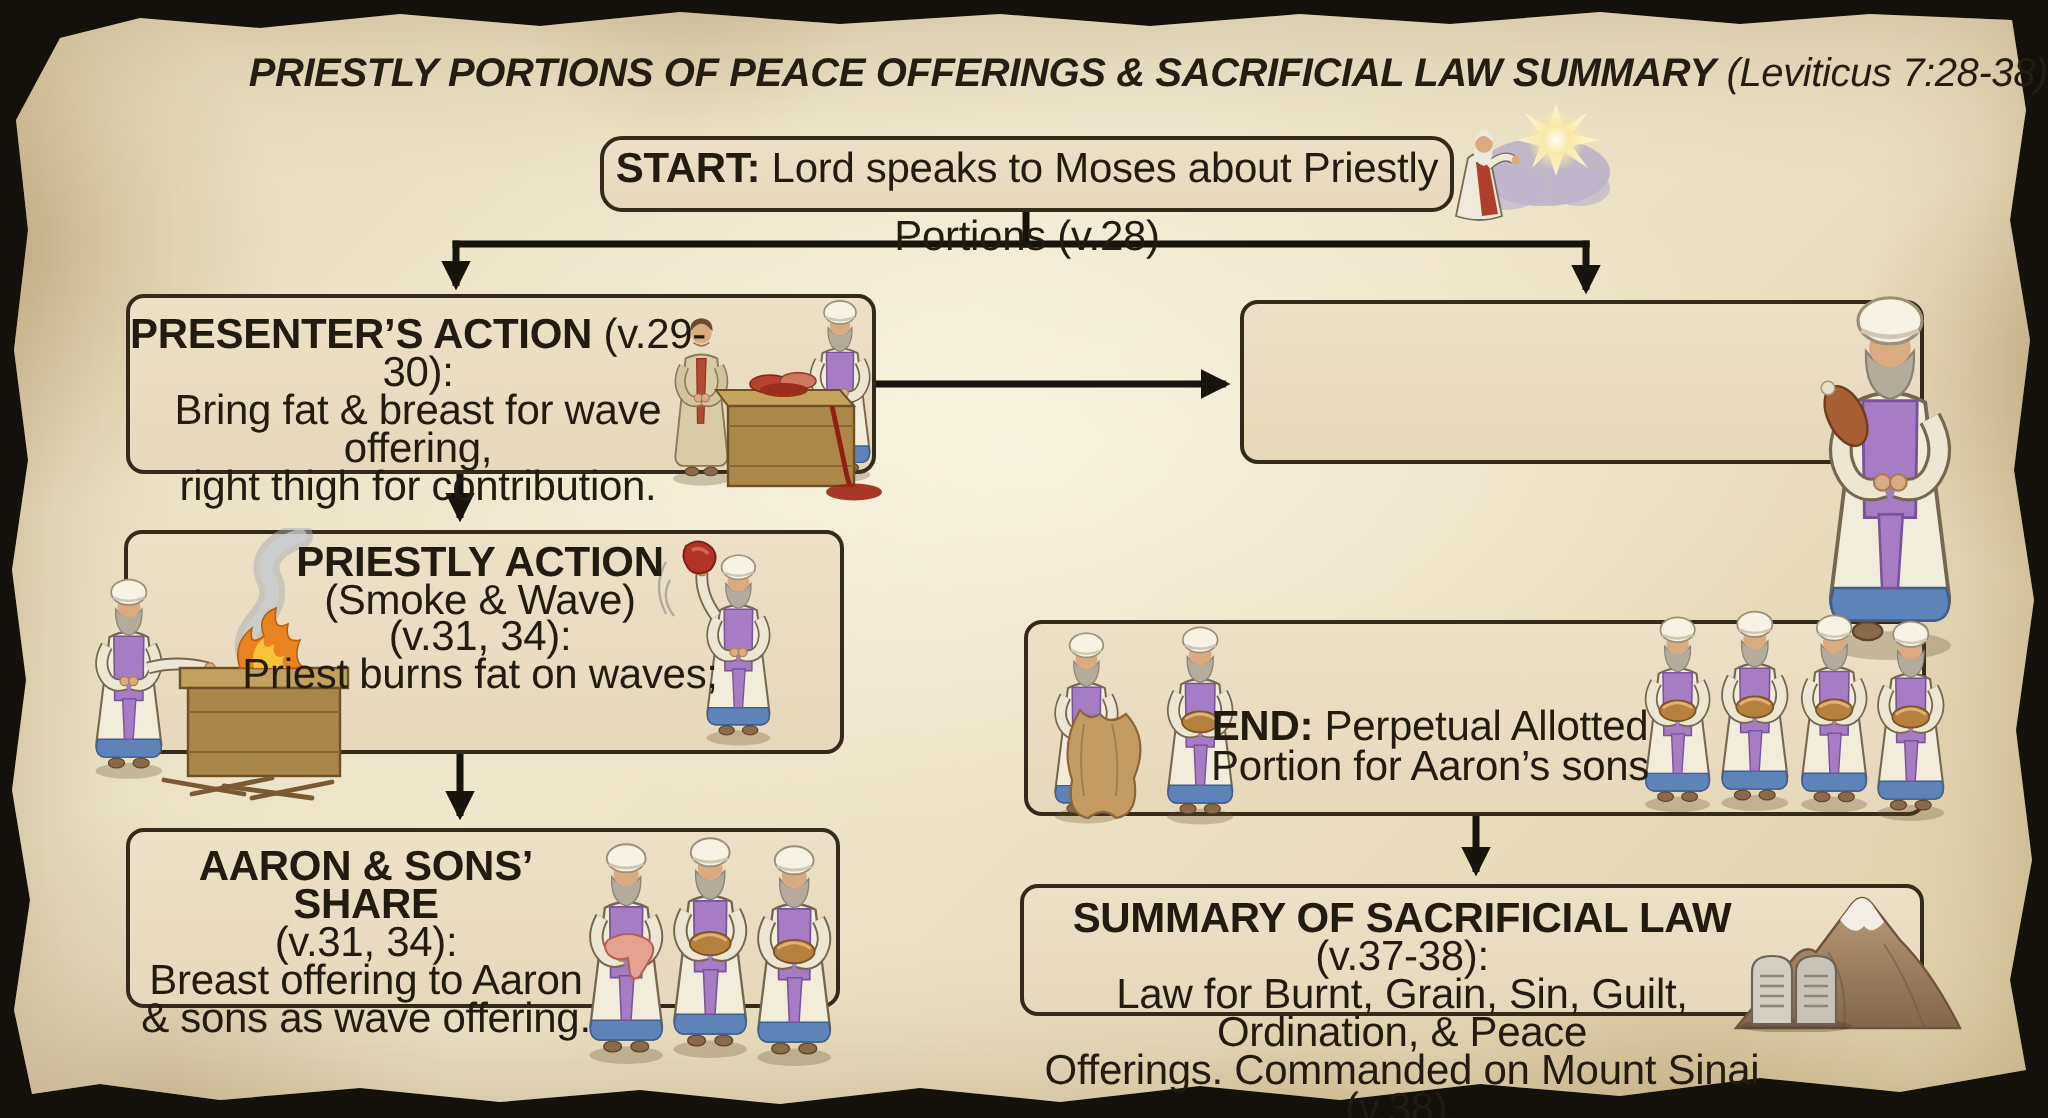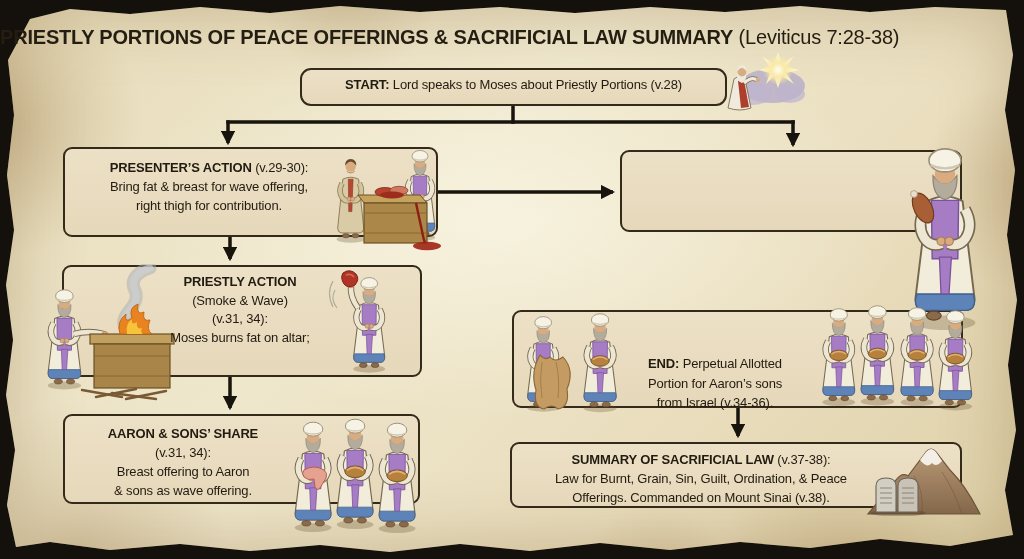--- a/index.html
+++ b/index.html
@@ -12,35 +12,35 @@
       radial-gradient(ellipse 55% 50% at 50% 40%, rgba(255,253,240,.55), rgba(255,253,240,0) 70%),
       radial-gradient(circle 190px at 1% 22%, rgba(146,108,52,.28), transparent 70%),
       radial-gradient(circle 150px at 100% 33%, rgba(146,108,52,.22), transparent 70%),
       radial-gradient(circle 210px at 8% 98%, rgba(146,108,52,.24), transparent 70%),
       radial-gradient(circle 170px at 82% 102%, rgba(146,108,52,.18), transparent 72%),
       radial-gradient(circle 130px at 34% -2%, rgba(146,108,52,.16), transparent 70%),
       radial-gradient(circle 110px at 64% 104%, rgba(146,108,52,.15), transparent 70%),
       linear-gradient(135deg,#e7dcba,#efe7cc 40%,#e9ddbd 70%,#ddcfa6);}
   #paper .vig{position:absolute;inset:0;box-shadow:inset 0 0 70px 12px rgba(122,88,40,.30);}
   
-  .title{position:absolute;top:26px;left:0;right:0;text-align:left;
-         font-size:20px;font-weight:700;letter-spacing:-.2px;color:#241d11;z-index:5;}
+  .title{position:absolute;top:26px;left:0;right:0;text-align:right;
+         font-size:20px;font-weight:700;letter-spacing:-.2px;color:#241d11;z-index:5;font-style:italic;}
   .title .ref{font-weight:400;}
   
   .node{position:absolute;background:linear-gradient(180deg,#ece0c6,#e6d8ba);
         border:2px solid #342a1a;border-radius:9px;box-sizing:border-box;z-index:1;}
   #box-start{left:300px;top:68px;width:427px;height:38px;border-radius:11px;}
   #box-presenter{left:63px;top:147px;width:375px;height:90px;}
   #box-atoning{left:620px;top:150px;width:342px;height:82px;}
   #box-priestly{left:62px;top:265px;width:360px;height:112px;}
   #box-aaron{left:63px;top:414px;width:357px;height:90px;}
   #box-end{left:512px;top:310px;width:451px;height:98px;}
   #box-summary{left:510px;top:442px;width:452px;height:66px;}
   
-  .ntext{position:absolute;text-align:center;font-size:13px;line-height:19px;
+  .ntext{position:absolute;text-align:center;font-size:21px;line-height:19px;
          letter-spacing:-.15px;z-index:4;border-radius:13px;}
   .hd{font-weight:700;}
   #t-start{left:300px;top:68px;width:427px;height:38px;line-height:34px;}
   #t-presenter{left:63px;top:158px;width:292px;}
   #t-atoning{left:622px;top:161px;width:276px;}
   #t-priestly{left:112px;top:273px;width:256px;line-height:18.5px;}
   #t-aaron{left:66px;top:424px;width:234px;}
   #t-end{left:590px;top:330px;width:250px;line-height:19.5px;margin-top:24px;}
   #t-summary{left:518px;top:450px;width:366px;}
   
@@ -261,34 +261,33 @@
     <div><span class="hd">PRESENTER’S ACTION</span><span> (v.29-30):</span></div>
     <div>Bring fat &amp; breast for wave offering,</div>
     <div>right thigh for contribution.</div>
   </div>
 
 
   <div class="ntext" id="t-priestly">
     <div class="hd">PRIESTLY ACTION</div>
     <div>(Smoke &amp; Wave)</div>
     <div>(v.31, 34):</div>
-    <div>Moses burns fat on altar;</div>
+    <div>Priest burns fat on waves;</div>
   </div>
 
   <div class="ntext" id="t-aaron">
     <div class="hd">AARON &amp; SONS’ SHARE</div>
     <div>(v.31, 34):</div>
     <div>Breast offering to Aaron</div>
     <div>&amp; sons as wave offering.</div>
   </div>
 
   <div class="ntext" id="t-end">
     <div><span class="hd">END:</span><span> Perpetual Allotted</span></div>
     <div>Portion for Aaron’s sons</div>
-    <div>from Israel (v.34-36).</div>
   </div>
 
   <div class="ntext" id="t-summary">
     <div><span class="hd">SUMMARY OF SACRIFICIAL LAW</span><span> (v.37-38):</span></div>
     <div>Law for Burnt, Grain, Sin, Guilt, Ordination, &amp; Peace</div>
     <div>Offerings. Commanded on Mount Sinai (v.38).</div>
   </div>
 </div>
 
 </body></html>

